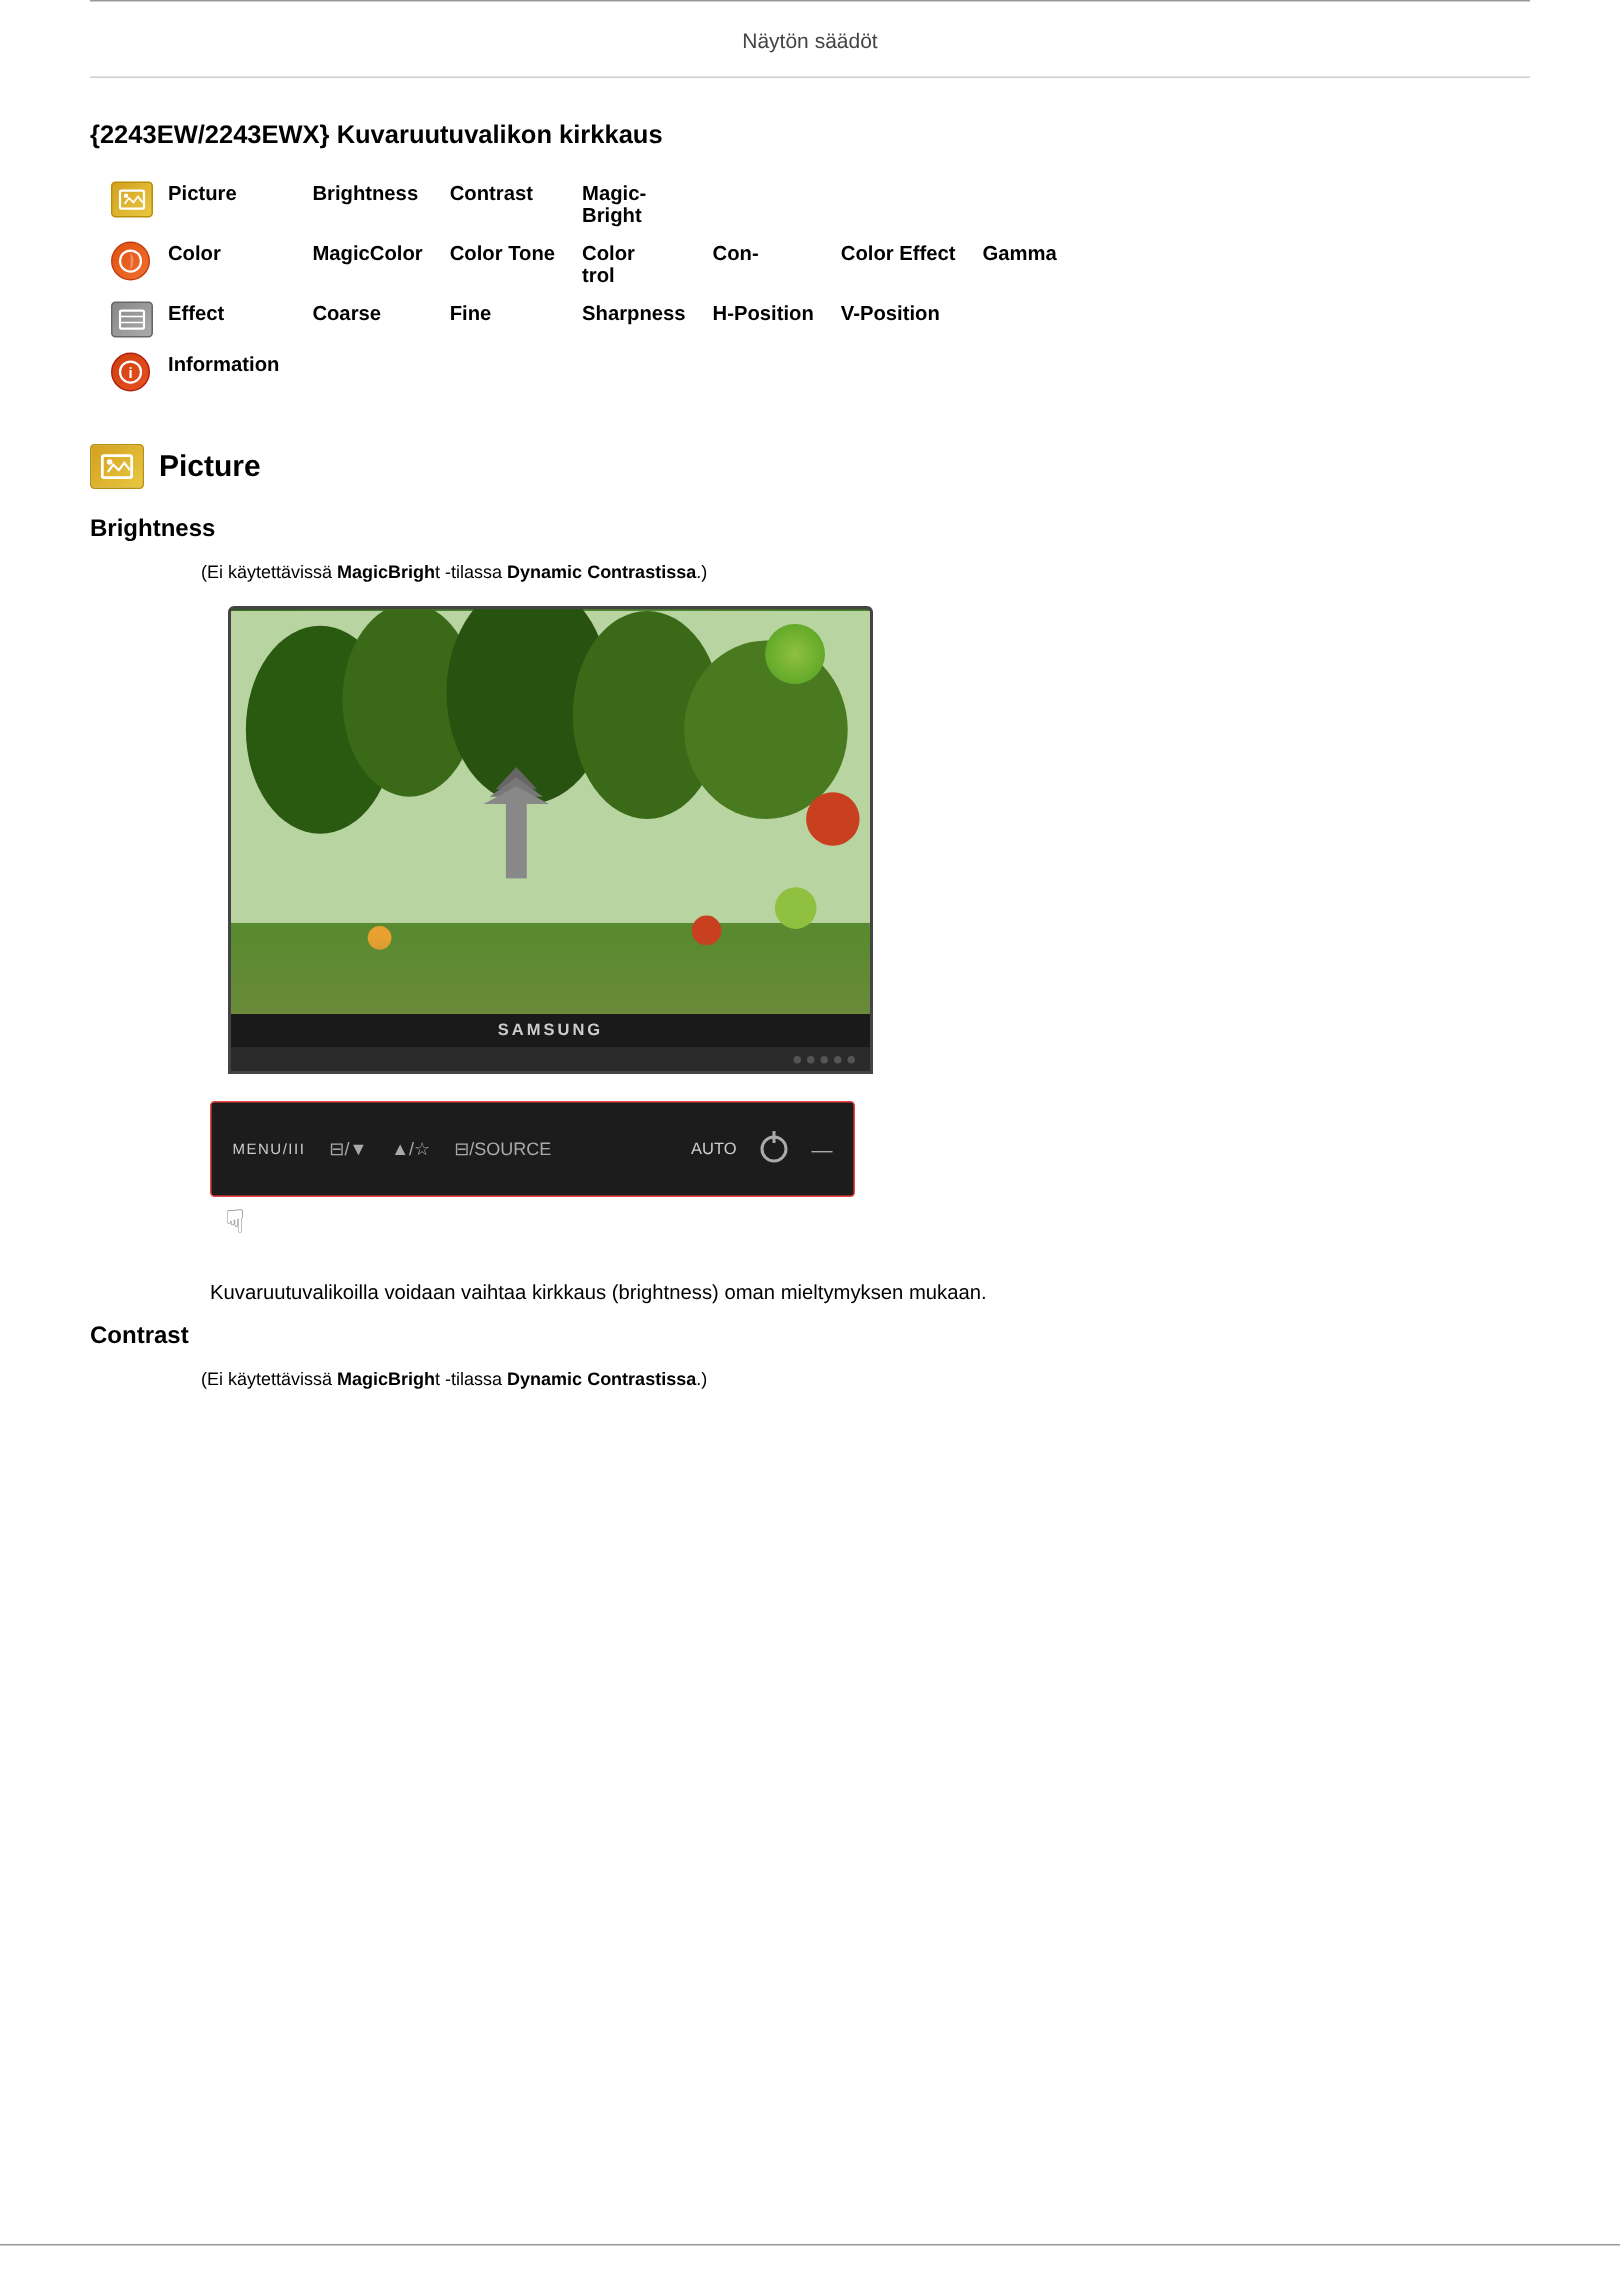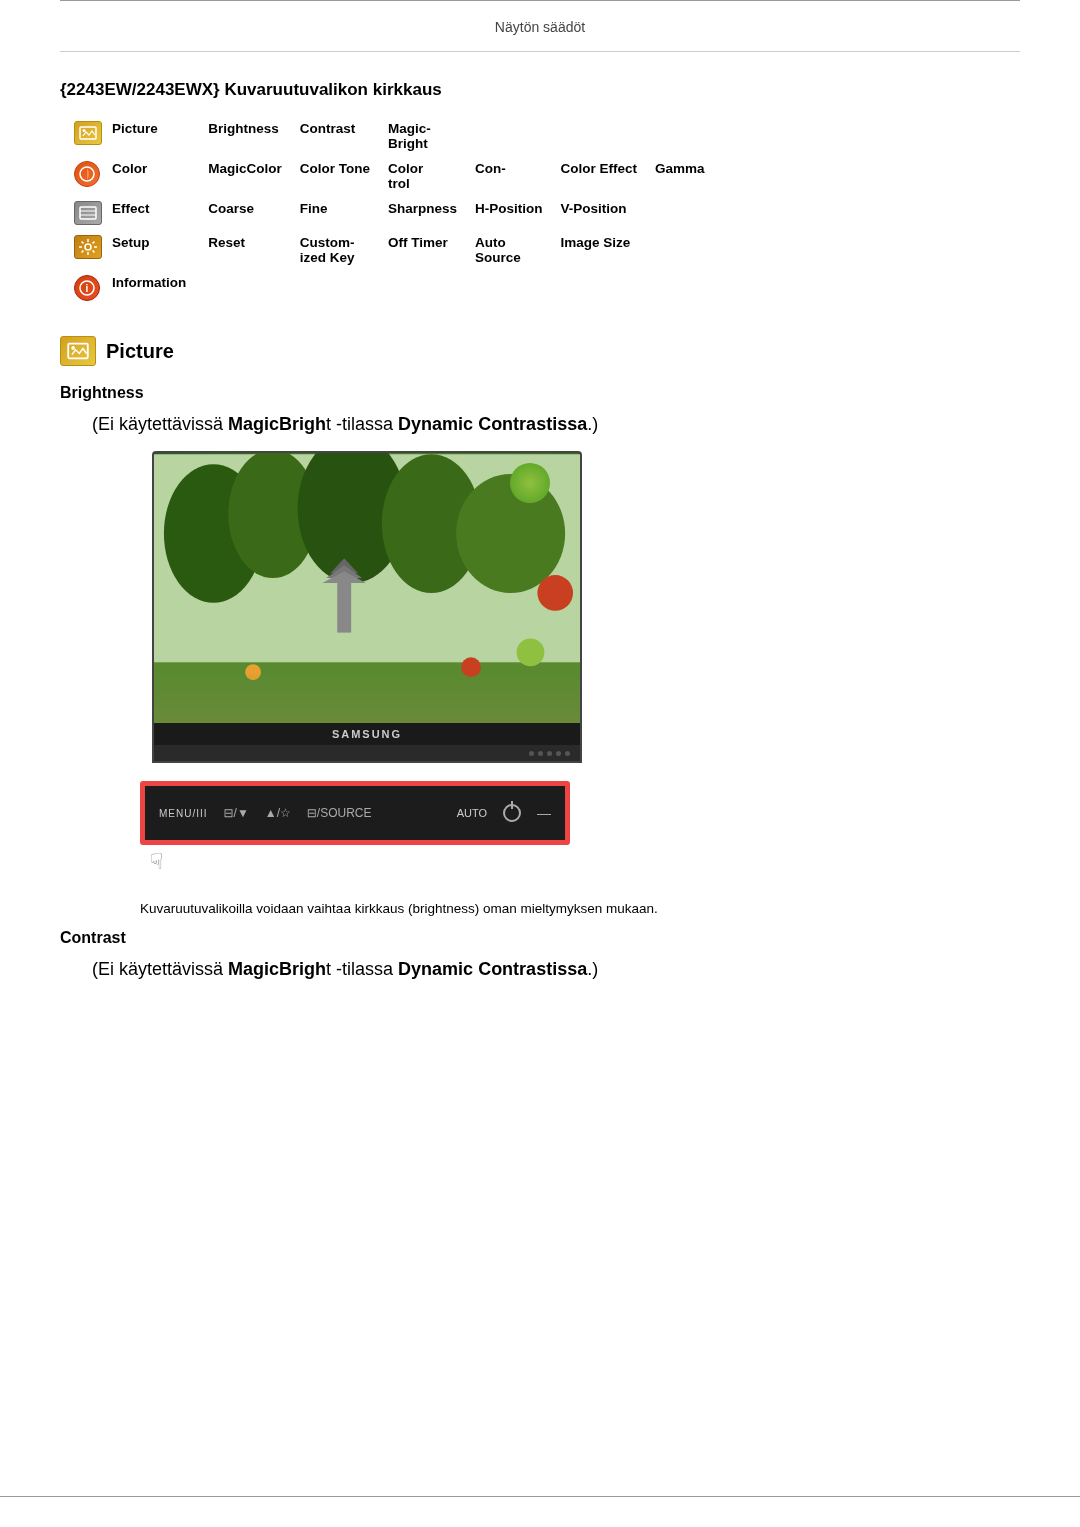--- a/index.html
+++ b/index.html
@@ -105,23 +105,23 @@
       font-weight: bold;
     }
 
     .brightness-heading {
       font-size: 16px;
       font-weight: bold;
       margin-bottom: 12px;
     }
 
     .note-text {
-      margin-left: 32px;
+      margin-left: 74px;
       margin-bottom: 16px;
-      font-size: 18px;
+      font-size: 12px;
     }
     .note-text strong { font-weight: bold; }
 
     .monitor-image-container {
       margin-left: 80px;
       margin-bottom: 18px;
       padding-left: 12px;
     }
 
     
@@ -183,21 +183,21 @@
 
     
     .osd-bar-container {
       margin-left: 80px;
       margin-bottom: 24px;
     }
     .osd-bar {
       width: 430px;
       height: 64px;
       background: #1c1c1c;
-      border: 5px solid #ef4444;
+      border: 1px solid #ef4444;
       border-radius: 3px;
       display: flex;
       align-items: center;
       padding: 0 14px;
       gap: 16px;
       position: relative;
     }
     .osd-label {
       color: #ccc;
       font-size: 10px;
@@ -326,36 +326,20 @@
         </td>
         <td class="menu-label">Effect</td>
         <td class="menu-item">Coarse</td>
         <td class="menu-item">Fine</td>
         <td class="menu-item">Sharpness</td>
         <td class="menu-item">H-Position</td>
         <td class="menu-item">V-Position</td>
       </tr>
 
 
-      <tr>
-        <td class="menu-icon-cell">
-          <div class="icon-box icon-setup">
-            <svg width="20" height="18" viewBox="0 0 20 18">
-                <circle cx="10" cy="9" r="3" fill="none" stroke="#fff" stroke-width="1.5"></circle>
-                <path d="M10 1v3M10 14v3M1 9h3M16 9h3M3.5 3.5l2 2M14.5 12.5l2 2M3.5 14.5l2-2M14.5 5.5l2-2" stroke="#fff" stroke-width="1.5"></path>
-              </svg>
-          </div>
-        </td>
-        <td class="menu-label">Setup</td>
-        <td class="menu-item">Reset</td>
-        <td class="menu-item">Custom-<br>ized Key</td>
-        <td class="menu-item">Off Timer</td>
-        <td class="menu-item">Auto<br>Source</td>
-        <td class="menu-item">Image Size</td>
-      </tr>
 
       <tr>
         <td class="menu-icon-cell">
           <div class="icon-box icon-info">
             <svg width="16" height="16" viewBox="0 0 16 16">
                 <circle cx="8" cy="8" r="7" fill="none" stroke="#fff" stroke-width="1.5"></circle>
                 <text x="8" y="12" text-anchor="middle" font-size="10" fill="#fff" font-weight="bold">i</text>
               </svg>
           </div>
         </td>

